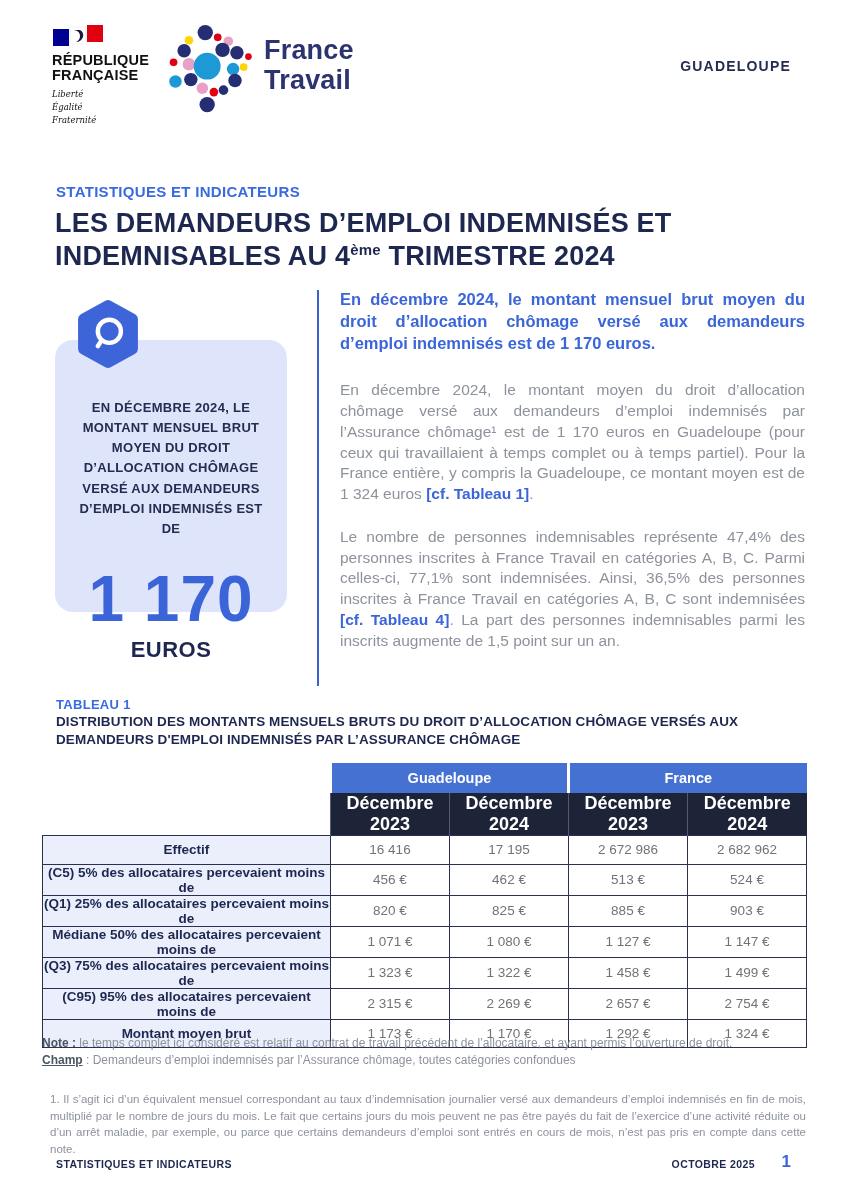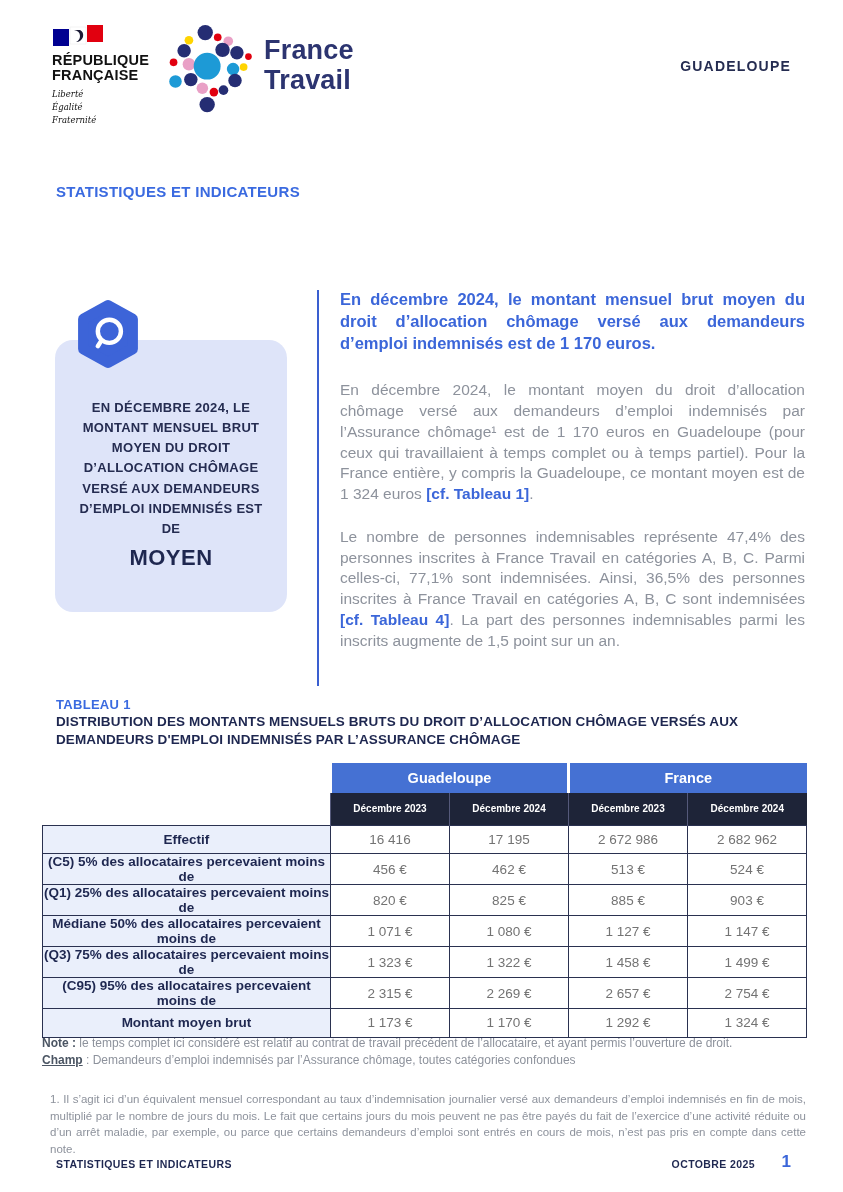--- a/index.html
+++ b/index.html
@@ -43,21 +43,21 @@
   .ref { color:#3b66d9; font-weight:bold; }
 
   
   .tbl-label { position:absolute; left:56px; top:697px; font-size:13px; font-weight:bold; color:#3a6ae0; letter-spacing:.3px; }
   .tbl-title { position:absolute; left:56px; top:713px; width:740px; font-size:13.5px; font-weight:800; color:#1e2750; line-height:1.35; letter-spacing:.1px; }
   table.data { position:absolute; left:42px; top:763px; width:764px; border-collapse:collapse; table-layout:fixed; }
   table.data col.lbl { width:288px; }
   table.data col.val { width:119px; }
   .gh td { background:#4571d3; color:#fff; font-size:14.5px; font-weight:bold; text-align:center; height:30px; border-left:3px solid #fff; }
   .gh td.blank { background:#fff; border:none; }
-  .ch td { background:#1e2438; color:#fff; font-size:10px; font-weight:bold; text-align:center; height:32px; border-left:1px solid #55597a; }
+  .ch td { background:#1e2438; color:#fff; font-size:18px; font-weight:bold; text-align:center; height:20px; border-left:1px solid #55597a; }
   .ch td.blank { background:#fff; border:none; }
   tr.body-row td { border:1px solid #2a3150; height:28.5px; text-align:center; font-size:13.5px; }
   tr.body-row td.rowlbl { background:#eaeffb; color:#1e2750; font-weight:bold; }
   tr.body-row td.cell { background:#fff; color:#737373; }
 
   
   .notes { position:absolute; left:42px; top:1035px; width:762px; font-size:12px; color:#8d929c; line-height:1.42; }
   .notes b { color:#4b5563; font-weight:bold;margin-top:11px; }
   .notes .u { text-decoration:underline; }
   .footnote { position:absolute; left:50px; top:1091px; width:756px; font-size:11.5px; color:#8d929c; line-height:1.45; text-align:justify; }
@@ -113,32 +113,36 @@
     <circle cx="46" cy="86" r="8" fill="#252d73"></circle>
   </svg>
   <div class="ft-name">
     <div>France</div>
     <div>Travail</div>
   </div>
 
   <div class="region">GUADELOUPE</div>
 
   <div class="kicker">STATISTIQUES ET INDICATEURS</div>
+  <h1 class="main-title"><span>LES DEMANDEURS D’EMPLOI INDEMNISÉS ET</span><br>
+    <span>INDEMNISABLES AU 4</span><sup>ème</sup><span> TRIMESTRE 2024</span>
+  </h1>
 
   <div class="columns">
 
     <div class="col-left">
       <svg class="badge" viewBox="0 0 100 104">
         <polygon points="50,10 86,30 86,74 50,94 14,74 14,30" fill="#3d64d8" stroke="#3d64d8" stroke-width="16" stroke-linejoin="round"></polygon>
         <circle cx="52" cy="48" r="17" fill="none" stroke="#ffffff" stroke-width="6.5"></circle>
         <line x1="40" y1="62" x2="35" y2="70" stroke="#ffffff" stroke-width="6.5" stroke-linecap="round"></line>
       </svg>
       <div class="callout-box">
         <div class="callout-text">EN DÉCEMBRE 2024, LE MONTANT MENSUEL BRUT MOYEN DU DROIT D’ALLOCATION CHÔMAGE VERSÉ AUX DEMANDEURS D’EMPLOI INDEMNISÉS EST DE</div>
-        <div class="callout-unit">MOYEN</div>
+        <div class="callout-value">1 170</div>
+        <div class="callout-unit">EUROS</div>
       </div>
     </div>
 
     <div class="v-divider"></div>
 
     <div class="col-right">
       <p class="lead">En décembre 2024, le montant mensuel brut moyen du droit d’allocation chômage versé aux demandeurs d’emploi indemnisés est de 1 170 euros.</p>
       <p class="body-p p1"><span>En décembre 2024, le montant moyen du droit d’allocation chômage versé aux demandeurs d’emploi indemnisés par l’Assurance chômage¹ est de 1 170 euros en Guadeloupe (pour ceux qui travaillaient à temps complet ou à temps partiel). Pour la France entière, y compris la Guadeloupe, ce montant moyen est de 1 324 euros </span><span class="ref">[cf. Tableau 1]</span><span>.</span></p>
       <p class="body-p p3"><span>Le nombre de personnes indemnisables représente 47,4% des personnes inscrites à France Travail en catégories A, B, C. Parmi celles-ci, 77,1% sont indemnisées. Ainsi, 36,5% des personnes inscrites à France Travail en catégories A, B, C sont indemnisées </span><span class="ref">[cf. Tableau 4]</span><span>. La part des personnes indemnisables parmi les inscrits augmente de 1,5 point sur un an.</span></p>
     </div>

